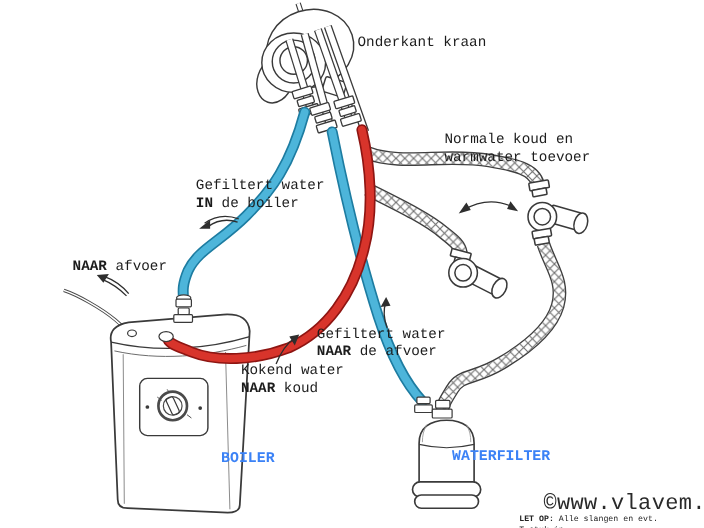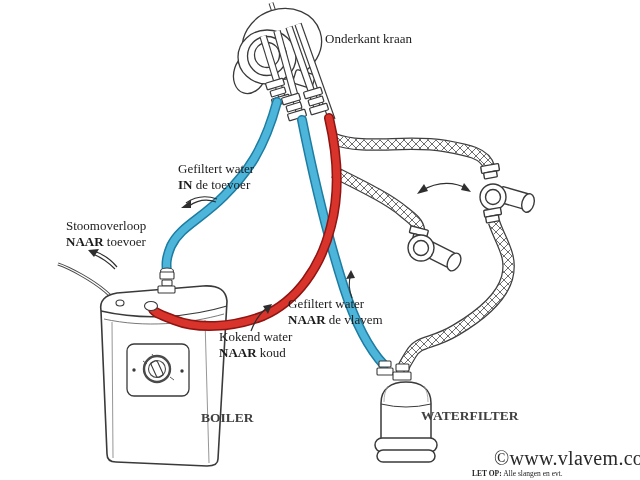--- a/index.html
+++ b/index.html
@@ -1,23 +1,23 @@
 <!DOCTYPE html>
 <html><head>
 <meta charset="utf-8">
 <style>
   html,body{margin:0;padding:0;background:#fff;}
   #stage{
     position:relative;width:640px;height:480px;background:#ffffff;overflow:hidden;
-    font-family:Liberation Serif, serif;color:#1c1c1c;
+    font-family:Liberation Mono, monospace;color:#1c1c1c;
   }
   #art{position:absolute;left:0;top:0;}
   .lbl{position:absolute;font-size:13px;line-height:16px;white-space:nowrap;color:#1c1c1c;}
   .lbl b{font-weight:bold;}
-  .caption{position:absolute;font-size:13.5px;font-weight:bold;white-space:nowrap;color:#404040;}
+  .caption{position:absolute;font-size:13.5px;font-weight:bold;white-space:nowrap;color:#3b82f6;}
   #letop{position:absolute;left:472px;top:445px;font-size:7.5px;line-height:9.5px;color:#222;z-index:3;white-space:nowrap;margin-top:24px;}
   #watermark{position:absolute;left:494px;top:447px;font-size:20px;letter-spacing:.3px;color:#2a2a2a;z-index:4;white-space:nowrap;}
 </style>
 </head>
 <body>
 
 <div id="stage">
 
 <svg id="art" width="640" height="480" viewBox="0 0 640 480" xmlns="http://www.w3.org/2000/svg">
   <defs>
@@ -175,45 +175,46 @@
       <polygon points="272,304 263,306 268,314" fill="#2e2e2e" stroke="none"></polygon>
     </g>
   </g>
 </svg>
 
   <div class="lbl" style="left:325px;top:31px">
     <span>Onderkant kraan</span>
   </div>
 
   <div class="lbl" style="left:404px;top:119px">
-    <br>
+    <span>Normale koud en</span><br>
+    <span>warmwater toevoer</span>
   </div>
 
   <div class="lbl" style="left:178px;top:161px">
     <span>Gefiltert water</span><br>
-    <b>IN</b><span> de toevoer</span>
+    <b>IN</b><span> de boiler</span>
   </div>
 
   <div class="lbl" style="left:66px;top:218px">
-    <span>Stoomoverloop</span><br>
-    <b>NAAR</b><span> toevoer</span>
+    <br>
+    <b>NAAR</b><span> afvoer</span>
   </div>
 
   <div class="lbl" style="left:288px;top:296px">
     <span>Gefiltert water</span><br>
-    <b>NAAR</b><span> de vlavem</span>
+    <b>NAAR</b><span> de afvoer</span>
   </div>
 
   <div class="lbl" style="left:219px;top:329px">
     <span>Kokend water</span><br>
     <b>NAAR</b><span> koud</span>
   </div>
 
   <div class="caption" style="left:201px;top:410px">BOILER</div>
-  <div class="caption" style="left:421px;top:408px">WATERFILTER</div>
+  <div class="caption" style="left:411px;top:408px">WATERFILTER</div>
 
   <div id="letop">
     <b>LET OP:</b><span> Alle slangen en evt.</span><br>
     <span>T-stuk in</span>
   </div>
 
   <div id="watermark">©www.vlavem.com</div>
 
 </div>
 

